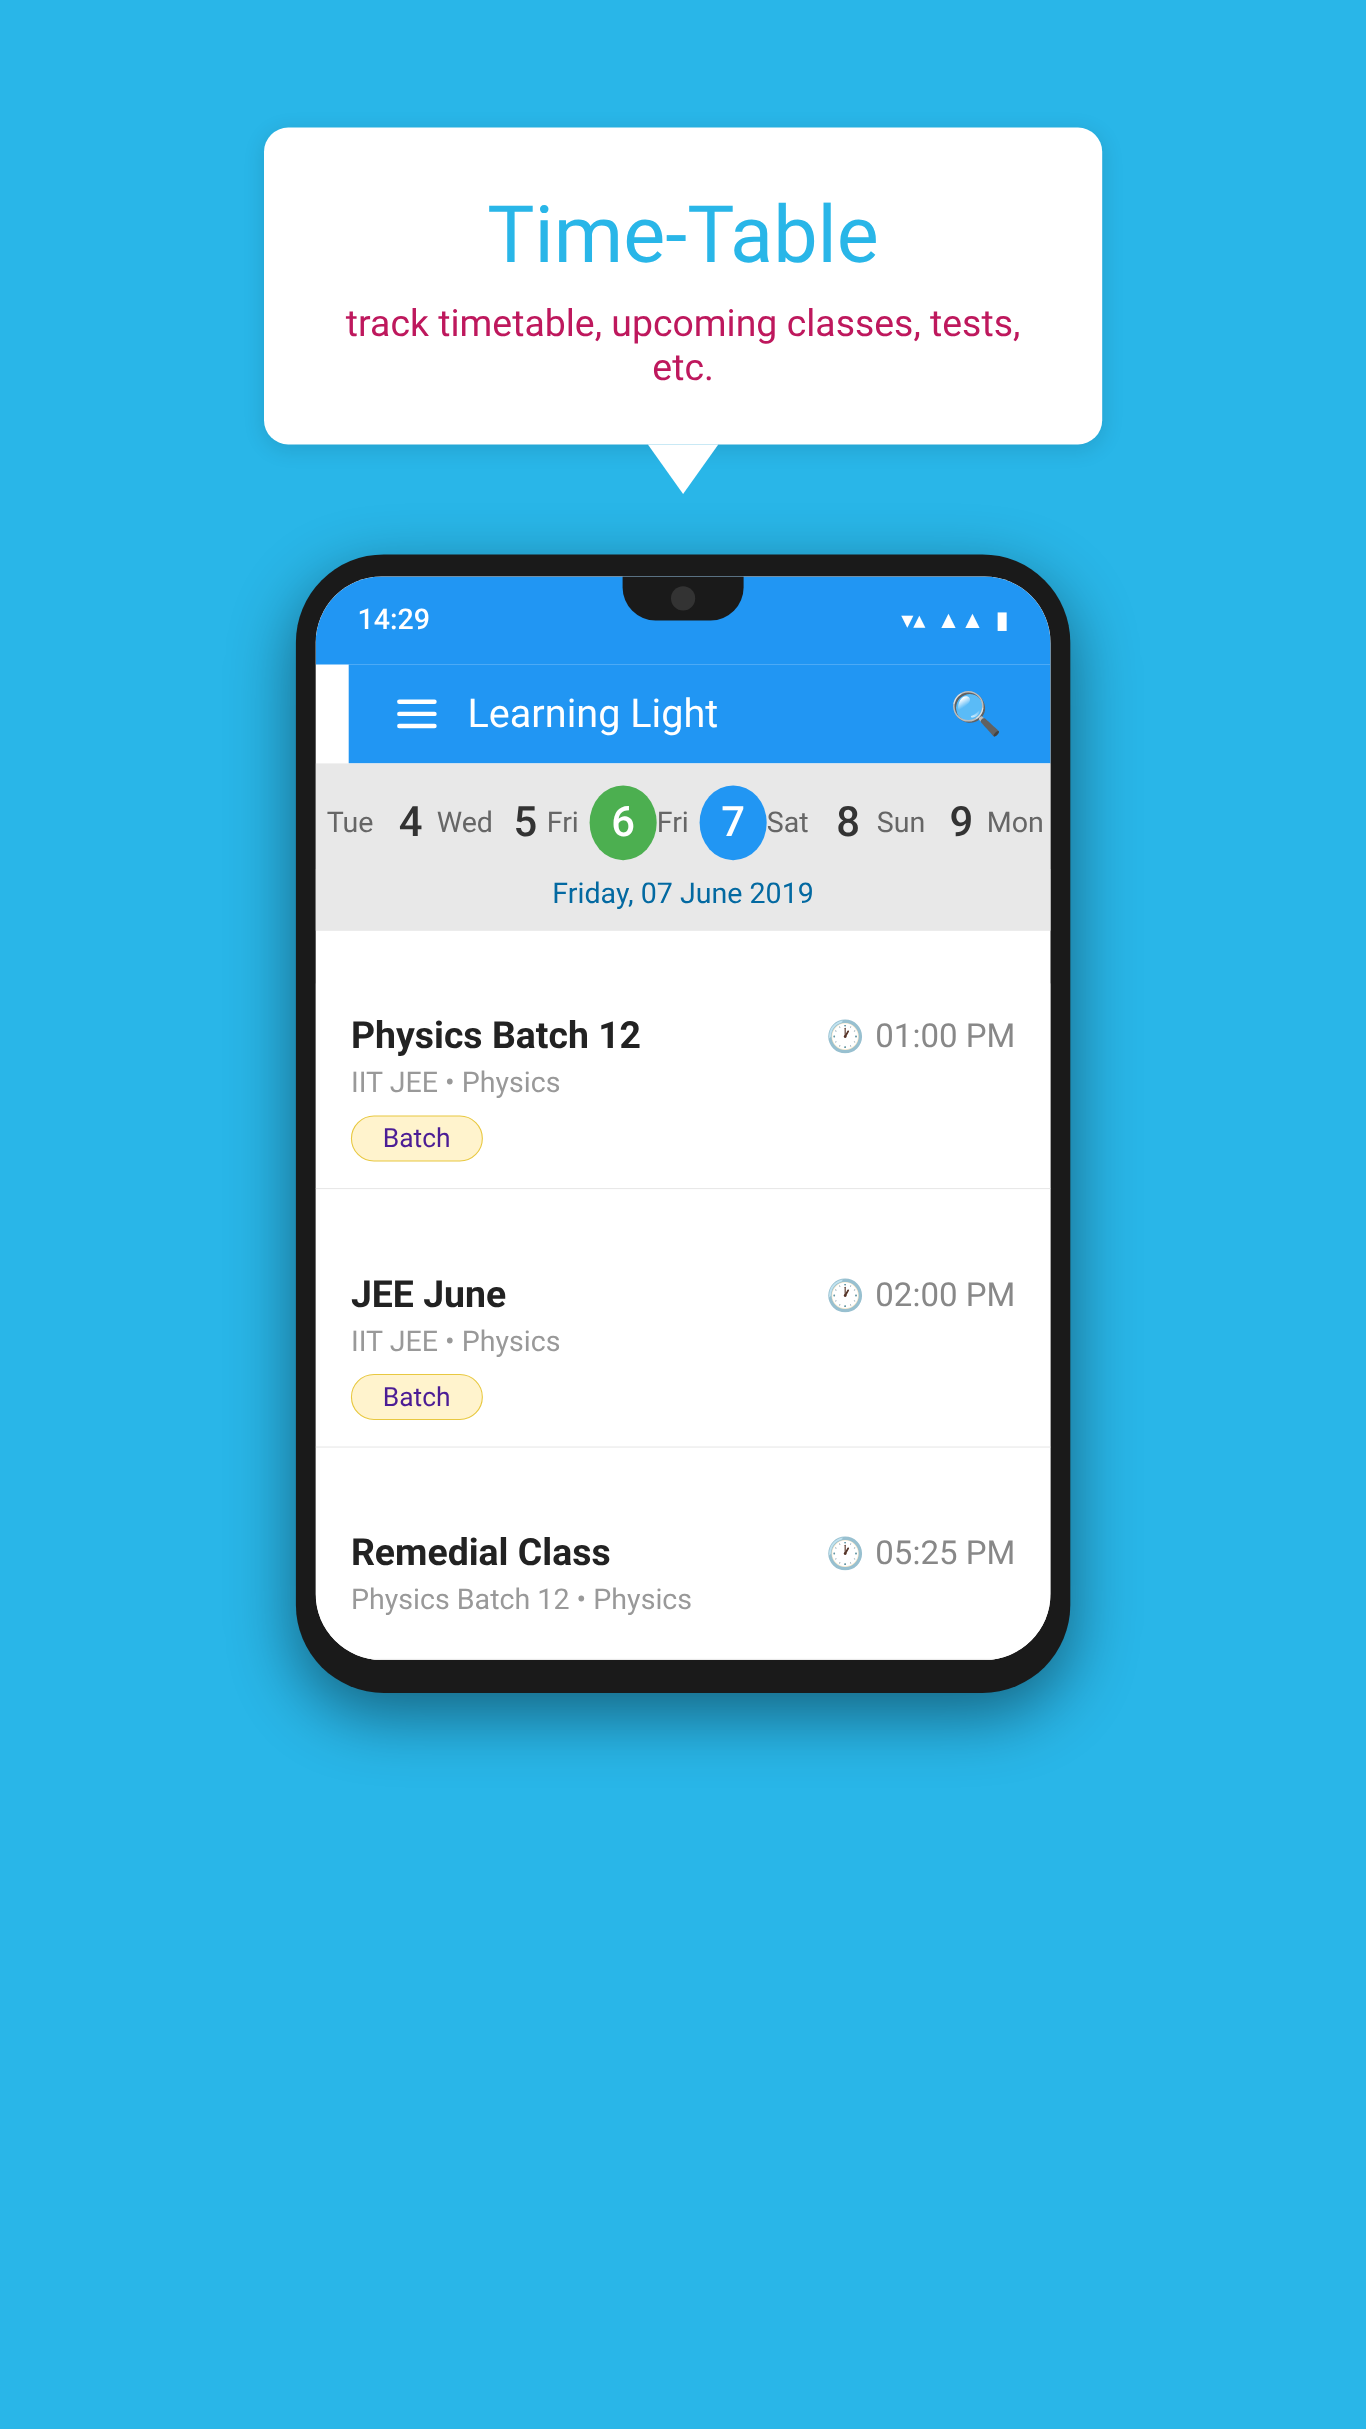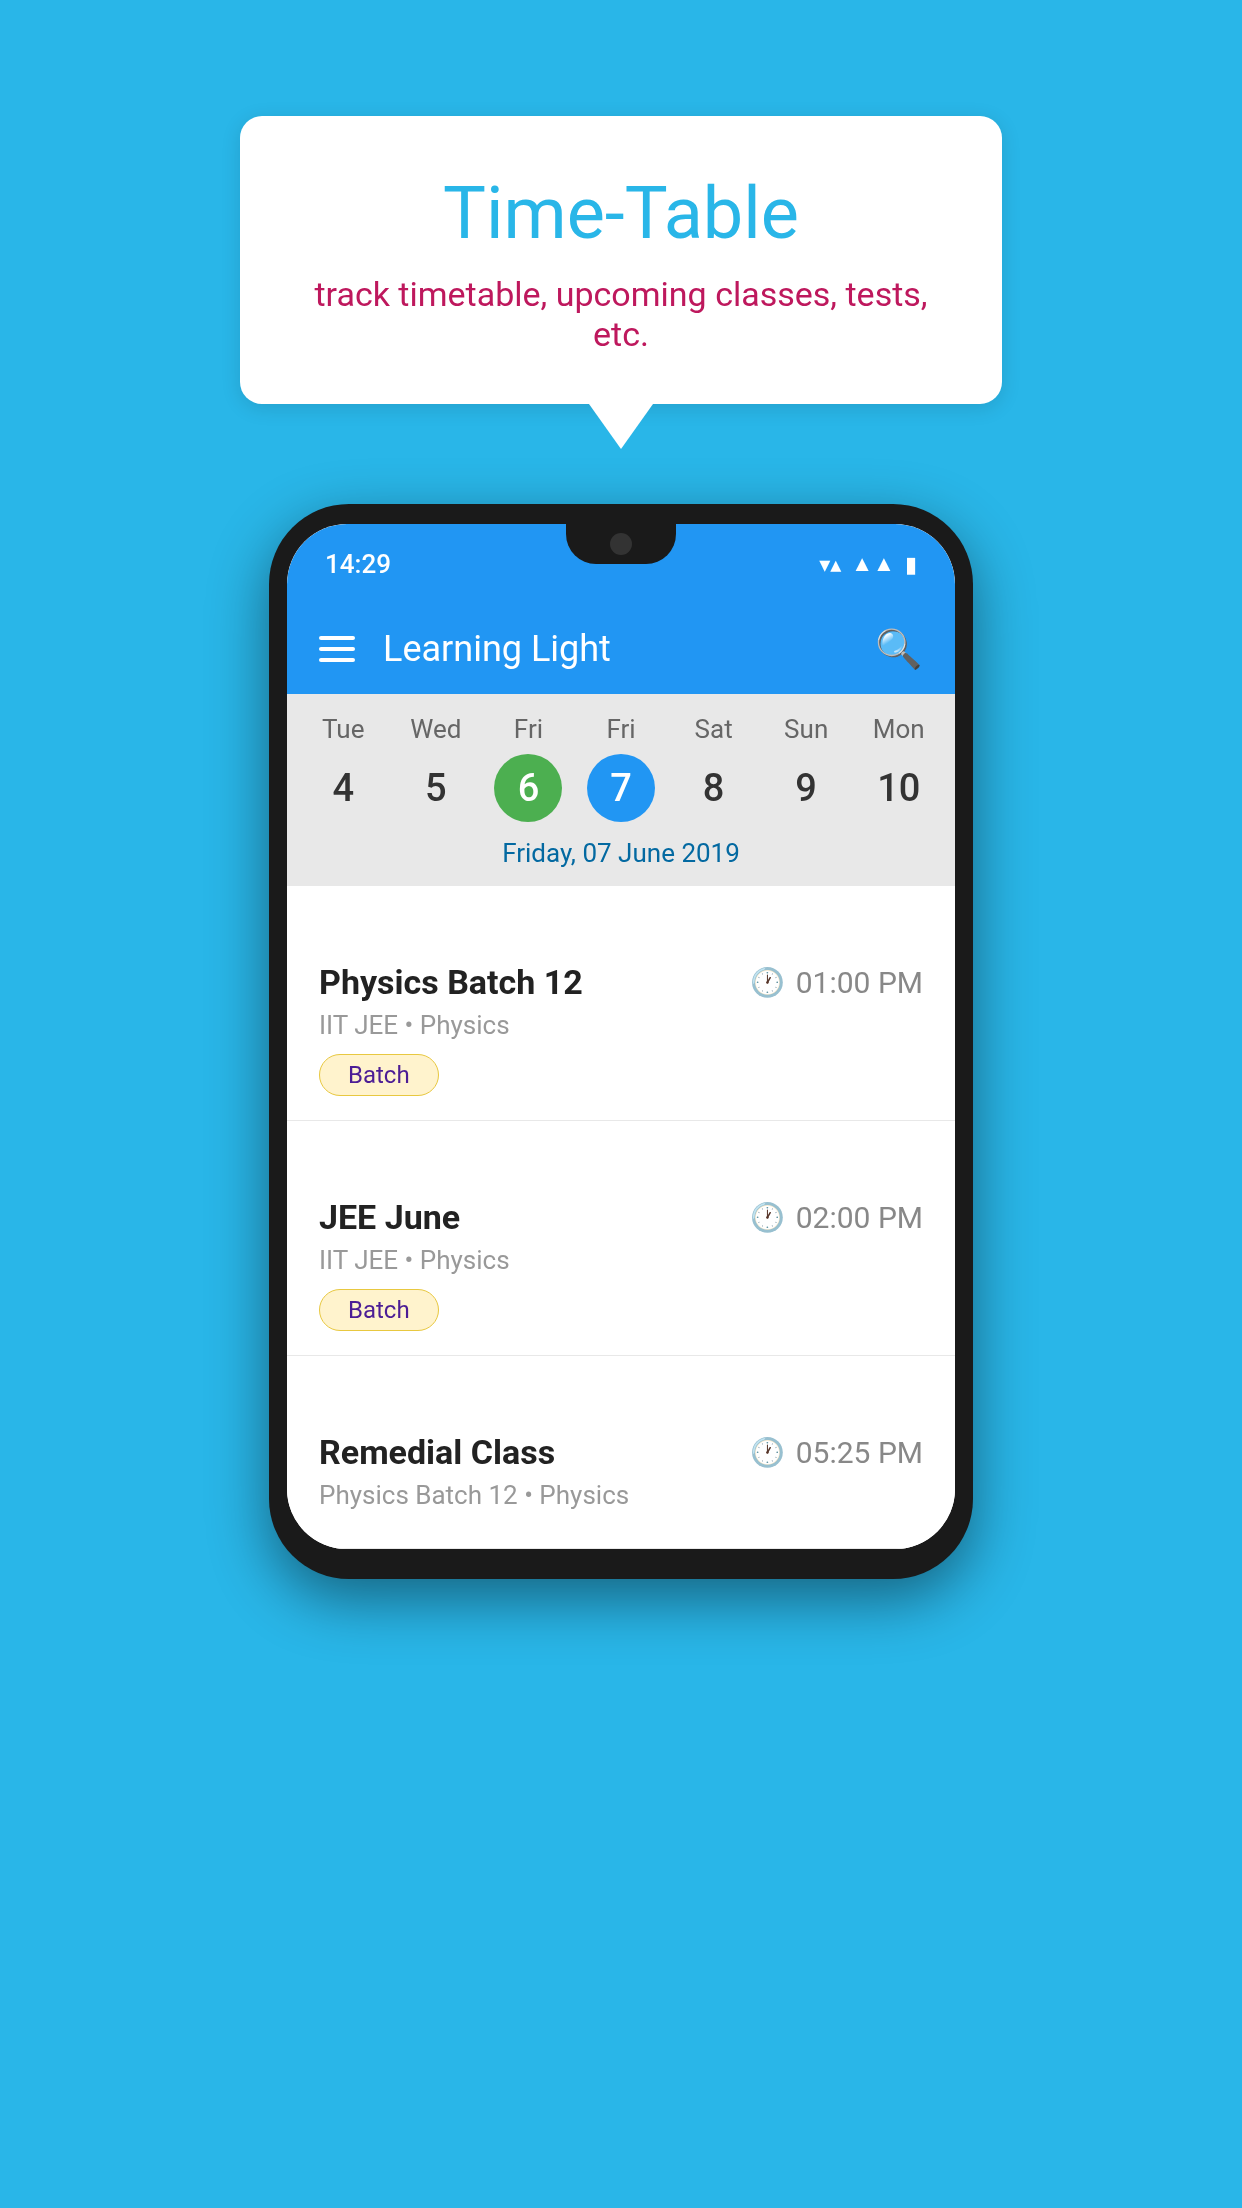--- a/index.html
+++ b/index.html
@@ -120,22 +120,23 @@
       color: white;
       font-size: 22px;
     }
 
     
     .app-bar {
       background: #2196F3;
       height: 90px;
       display: flex;
       align-items: center;
-      padding: 0 32px;
+      padding: 0 44px;
       justify-content: space-between;
+      margin-left: 30px;
     }
 
     .app-bar-left {
       display: flex;
       align-items: center;
       gap: 28px;
     }
 
     .hamburger-icon {
       display: flex;
@@ -170,21 +171,21 @@
     }
 
     .days-row {
       display: flex;
       justify-content: space-around;
       padding: 20px 10px 8px;
     }
 
     .day-col {
       display: flex;
-      flex-direction: column;
+      flex-direction: row;
       align-items: center;
       gap: 10px;
       width: 100px;
     }
 
     .day-label {
       font-size: 26px;
       color: #666;
     }
 

